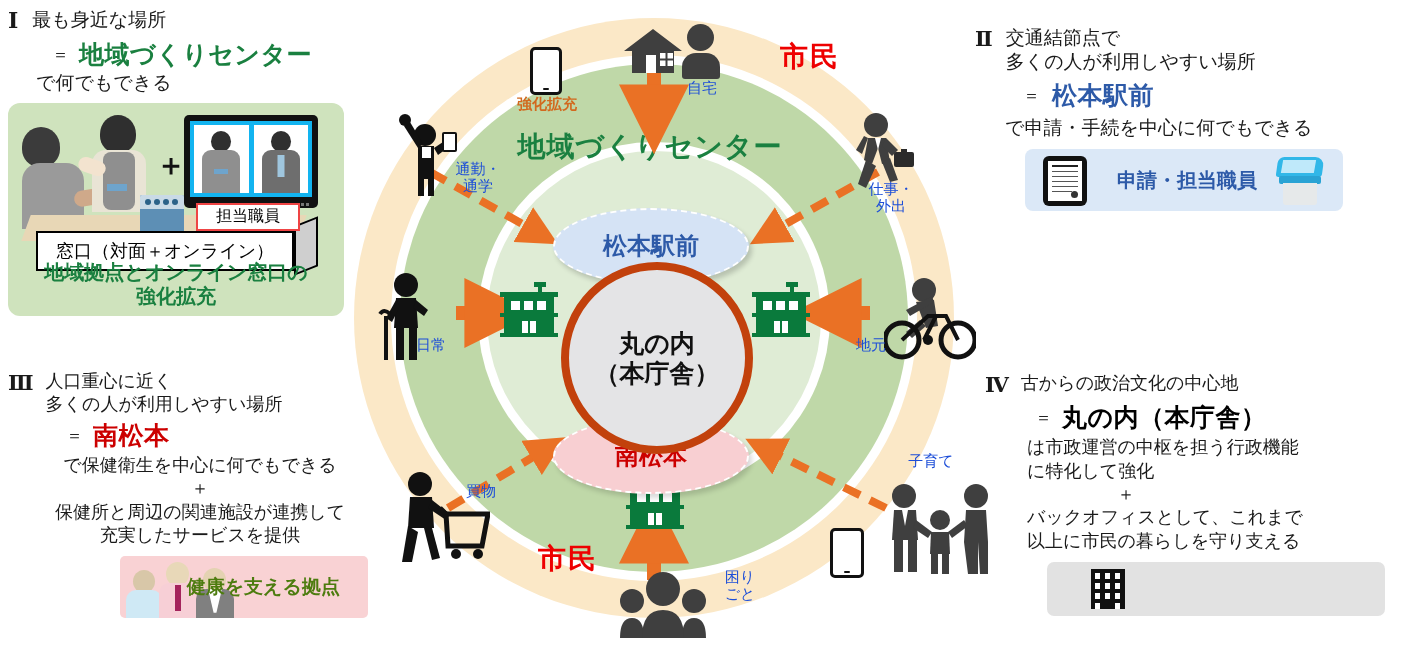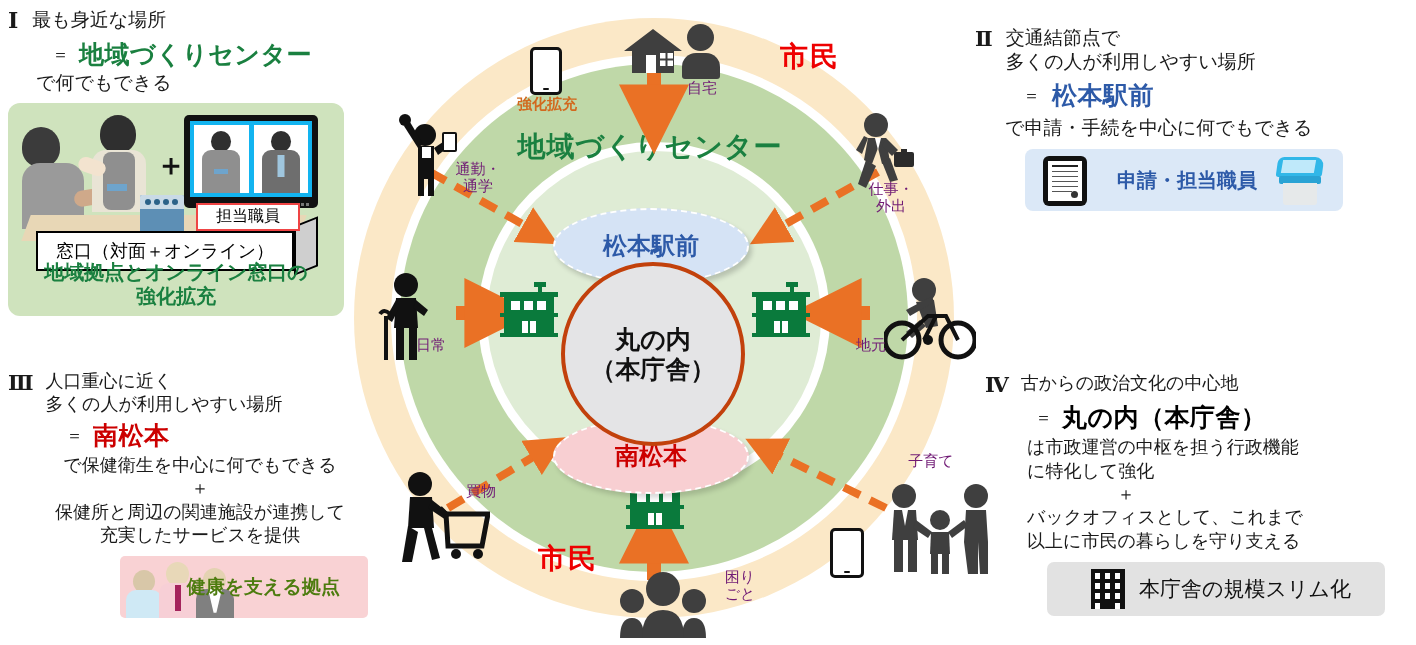--- a/index.html
+++ b/index.html
@@ -126,34 +126,34 @@
     position:absolute;border-radius:50%;display:flex;align-items:center;justify-content:center;
     font-weight:bold;
   }
   #oval-station{
     left:223px;top:208px;width:192px;height:72px;background:#d5e3f5;
     border:2px dashed #ffffff;color:#2d5aa8;font-size:24px;
     box-shadow:3px 4px 5px rgba(0,0,0,.18);z-index:4;
   }
   #circle-core{
     left:231px;top:262px;width:176px;height:176px;background:#e4e4e6;
-    border:4px solid #c2410c;color:#111;font-size:25px;font-weight:bold;
+    border:8px solid #c2410c;color:#111;font-size:25px;font-weight:bold;
     line-height:1.22;text-align:center;white-space:pre-line;z-index:5;
   }
   #oval-minami{
     left:223px;top:418px;width:192px;height:72px;background:#f8cfd2;
     border:2px dashed #ffffff;color:#cc0000;font-size:24px;
     box-shadow:3px 4px 5px rgba(0,0,0,.15);z-index:4;
   }
 
   .shimin{position:absolute;font-size:28px;font-weight:bold;color:#ee0000;letter-spacing:2px;}
   #shimin-top{left:450px;top:38px;}
   #shimin-bot{left:208px;top:540px;}
 
-  .sm{position:absolute;font-size:15px;color:#701a75;line-height:1.15;white-space:pre-line;text-align:center;}
+  .sm{position:absolute;font-size:15px;color:#1d4ed8;line-height:1.15;white-space:pre-line;text-align:center;}
   .sm-orange{color:#d2691e;font-weight:bold;font-size:15px;}
 
   svg.ov{position:absolute;left:0;top:0;width:640px;height:645px;overflow:visible;}
 
   
   .pic{position:absolute;}
 </style>
 </head>
 <body>
 
@@ -324,21 +324,20 @@
       <div style="position:absolute;left:24px;top:4px;width:5px;height:6px;background:#fff;"></div>
       <div style="position:absolute;left:4px;top:14px;width:5px;height:6px;background:#fff;"></div>
       <div style="position:absolute;left:14px;top:14px;width:5px;height:6px;background:#fff;"></div>
       <div style="position:absolute;left:24px;top:14px;width:5px;height:6px;background:#fff;"></div>
       <div style="position:absolute;left:4px;top:24px;width:5px;height:6px;background:#fff;"></div>
       <div style="position:absolute;left:14px;top:24px;width:5px;height:6px;background:#fff;"></div>
       <div style="position:absolute;left:24px;top:24px;width:5px;height:6px;background:#fff;"></div>
       <div style="position:absolute;left:4px;top:34px;width:5px;height:6px;background:#fff;"></div>
       <div style="position:absolute;left:24px;top:34px;width:5px;height:6px;background:#fff;"></div>
     </div>
-    <span class="cap">本庁舎の規模スリム化</span>
   </div>
 </div>
 
 <div class="abs" id="diagram">
 
   <div class="ring" id="ring-outer"></div>
   <div class="ring" id="ring-white1"></div>
   <div class="ring" id="ring-green"></div>
   <div class="ring" id="ring-white2"></div>
   <div class="ring" id="ring-inner"></div>

